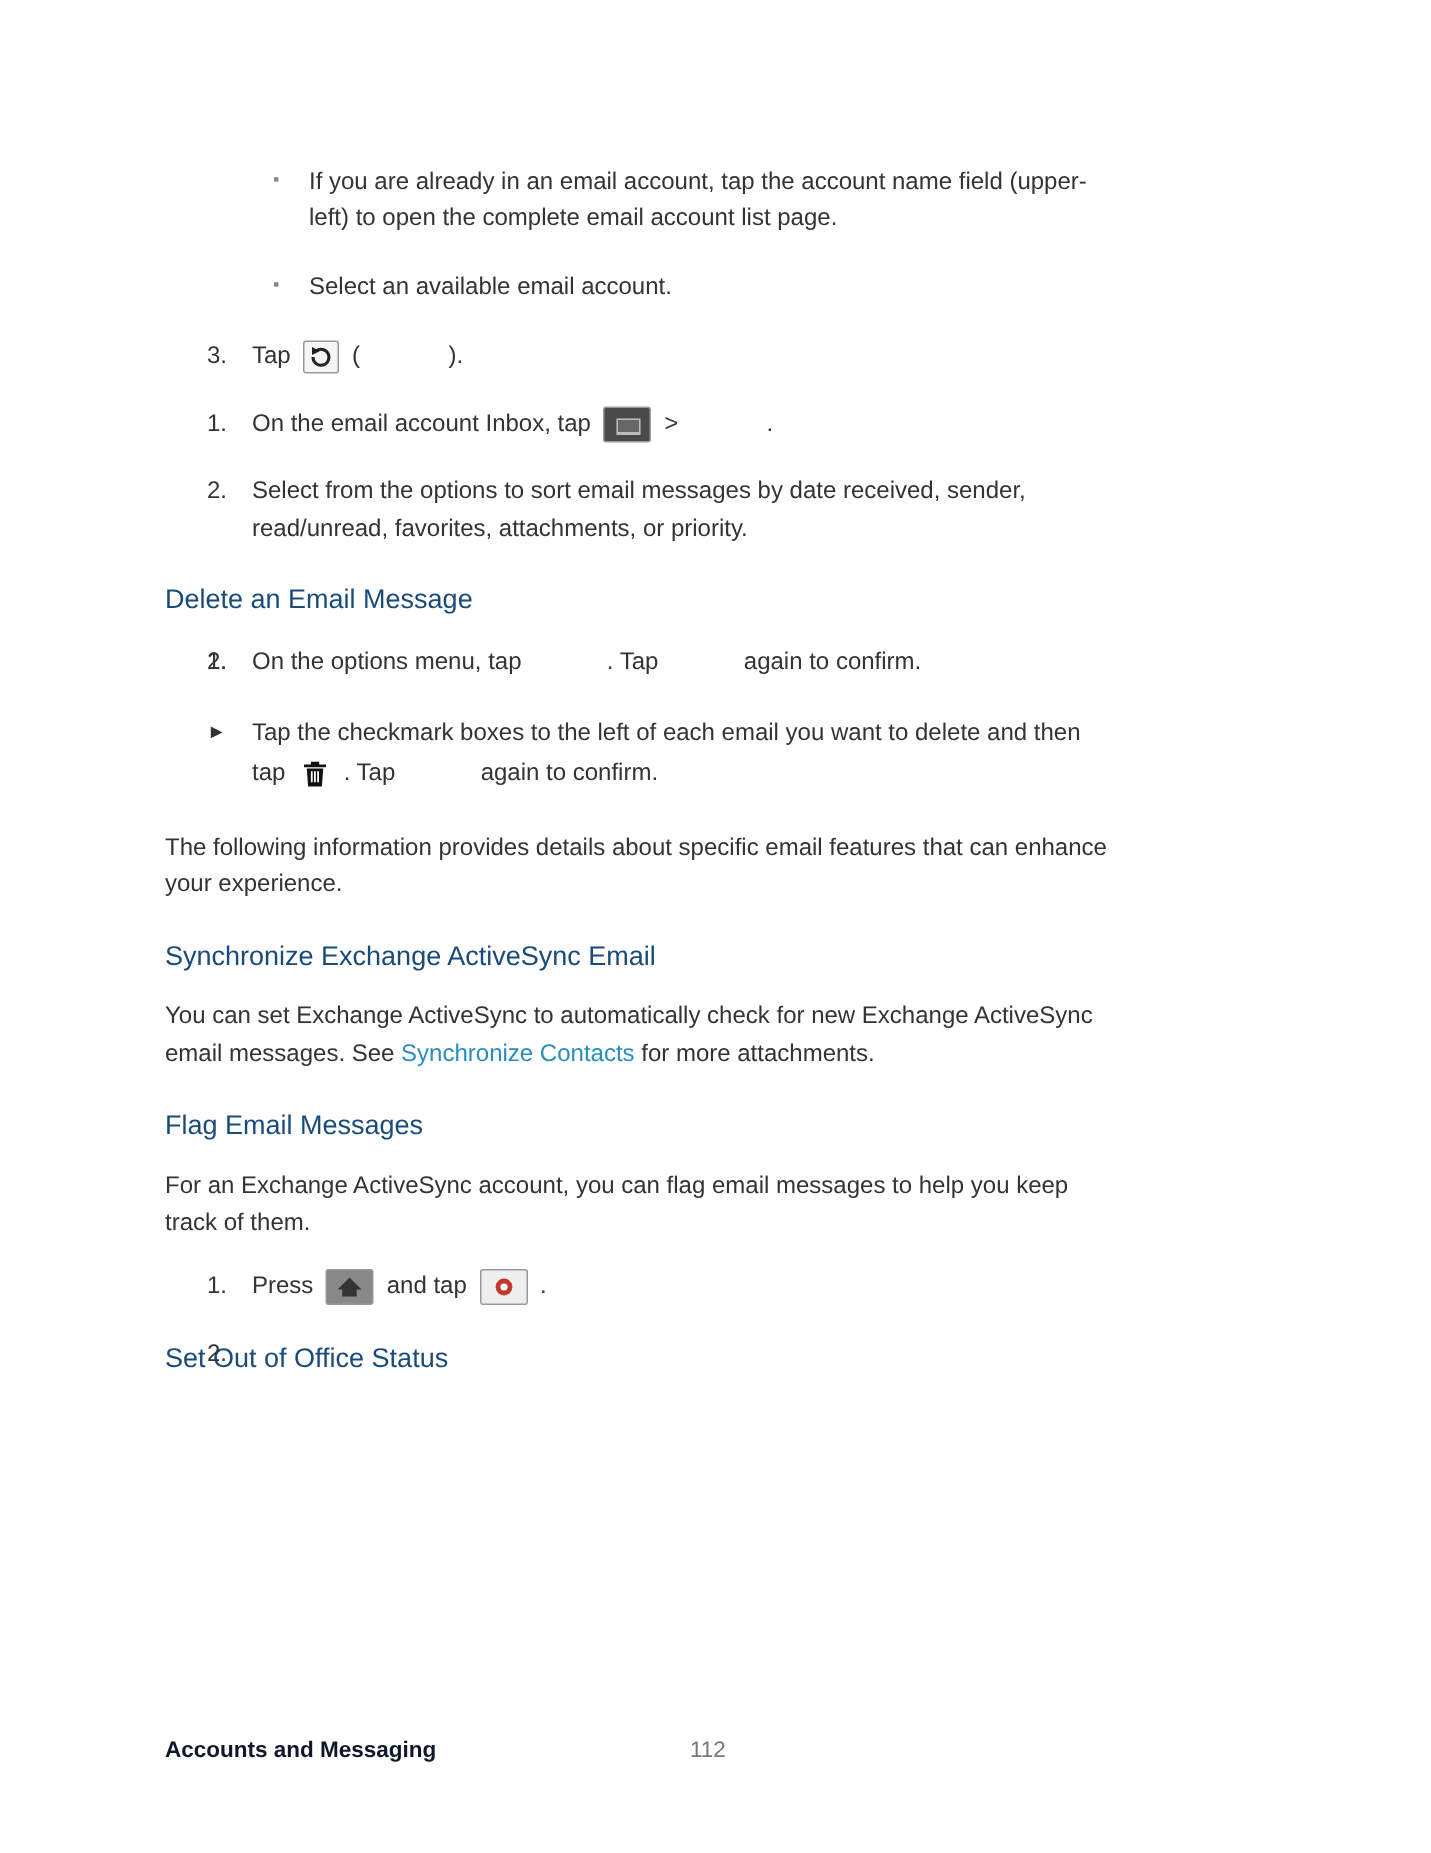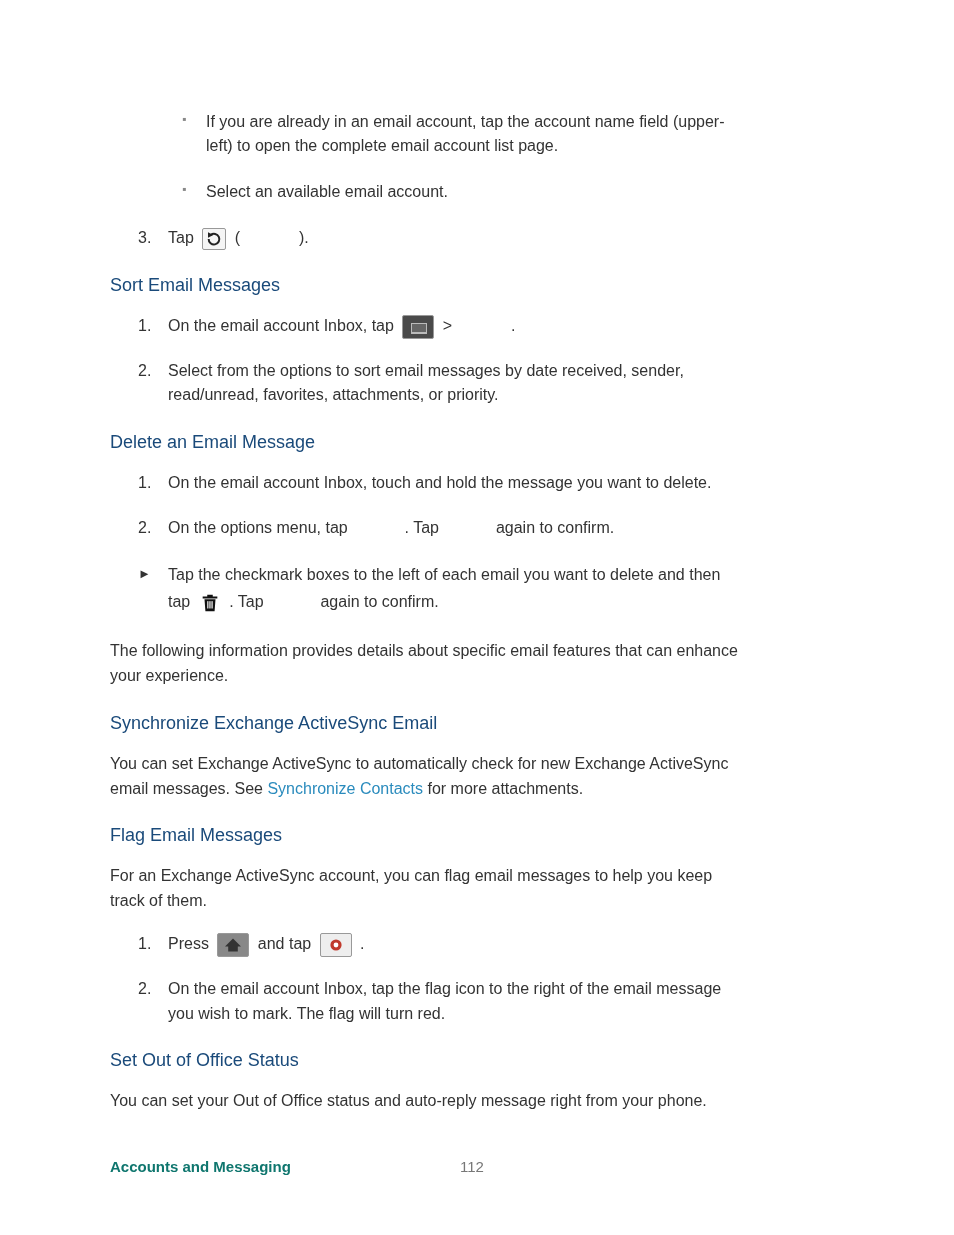--- a/index.html
+++ b/index.html
@@ -128,21 +128,21 @@
   .icon-email svg { width: 20px; height: 16px; margin: 3px 5px; }
   .footer {
     position: absolute;
     bottom: 60px;
     left: 110px;
     right: 100px;
     font-size: 15px;
   }
   .footer-title {
     font-weight: 600;
-    color: #0f766e;
+    color: #0f172a;
   }
   .pagenum {
     position: absolute;
     left: 350px;
     color: #777;
   }
 </style>
 </head>
 <body>
 
@@ -162,41 +162,39 @@
             <path fill="none" stroke="#222" stroke-width="3" d="M4 12a8 8 0 1 0 3-6"></path>
             <path fill="#222" d="M3 2 L3 10 L11 6 Z"></path>
           </svg>
       </span>
       <span> (</span>
       <span style="display:inline-block;width:50px;"></span>
       <span>).</span>
     </li>
   </ol>
 
-  <h3 class="section">Sort Email Messages</h3>
   <ol class="ol">
     <li>
       <span class="num">1.</span>
       <span>On the email account Inbox, tap </span>
       <span class="icon-box icon-menu"></span>
       <span> &gt; </span>
       <span style="display:inline-block;width:50px;"></span>
       <span>.</span>
     </li>
     <li>
       <span class="num">2.</span>
       <span>Select from the options to sort email messages by date received, sender, read/unread, favorites, attachments, or priority.</span>
     </li>
   </ol>
 
   <h3 class="section">Delete an Email Message</h3>
   <ol class="ol">
     <li>
       <span class="num">1.</span>
-      <span>On the email account Inbox, touch and hold the message you want to delete.</span>
     </li>
     <li>
       <span class="num">2.</span>
       <span>On the options menu, tap </span>
       <span style="display:inline-block;width:48px;"></span>
       <span>. Tap </span>
       <span style="display:inline-block;width:48px;"></span>
       <span> again to confirm.</span>
     </li>
   </ol>
@@ -240,25 +238,23 @@
       <span class="icon-box icon-email">
         <svg viewBox="0 0 24 20">
             <circle cx="12" cy="10" r="7" fill="#c0392b"></circle>
             <circle cx="12" cy="10" r="3" fill="#fff"></circle>
           </svg>
       </span>
       <span>.</span>
     </li>
     <li>
       <span class="num">2.</span>
-      <span>On the email account Inbox, tap the flag icon to the right of the email message you wish to mark. The flag will turn red.</span>
     </li>
   </ol>
 
   <h3 class="section">Set Out of Office Status</h3>
-  <p class="para">You can set your Out of Office status and auto-reply message right from your phone.</p>
 
   <div class="footer">
     <span class="footer-title">Accounts and Messaging</span>
     <span class="pagenum">112</span>
   </div>
 
 </div>
 
 </body></html>

